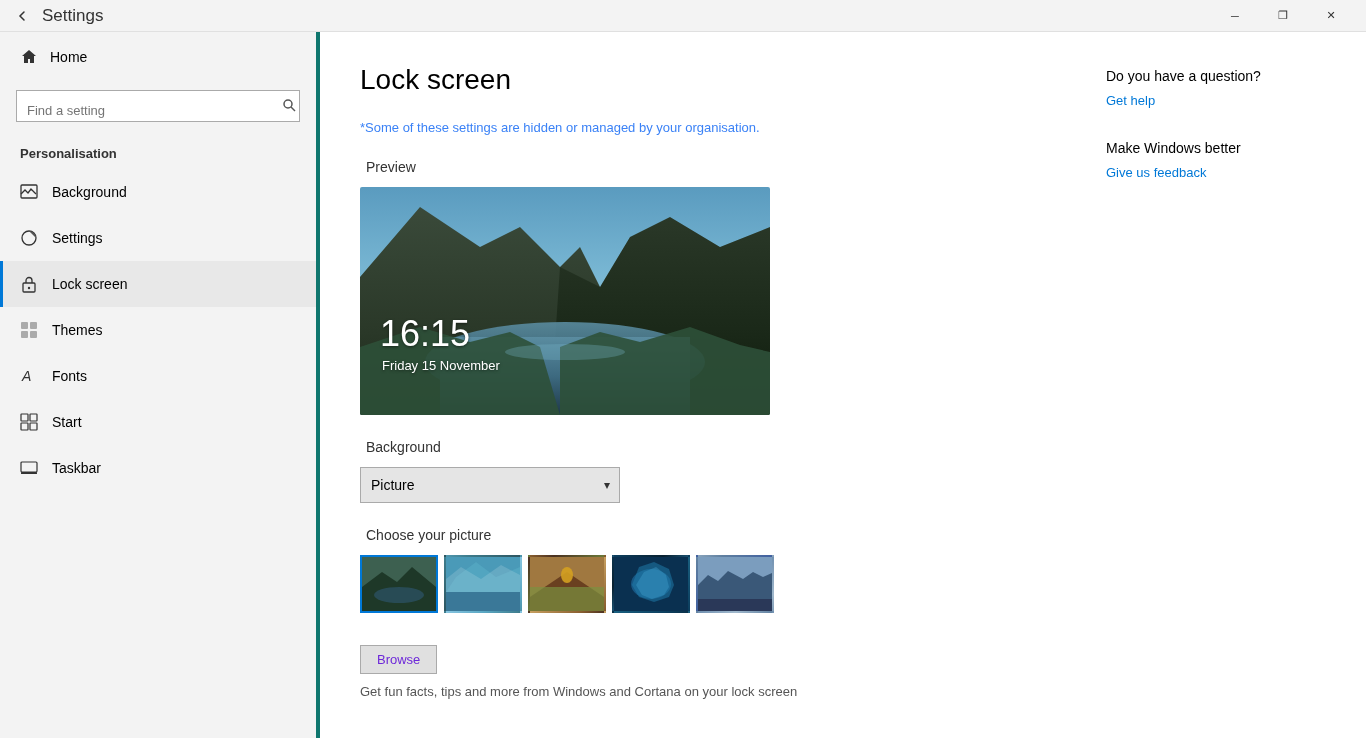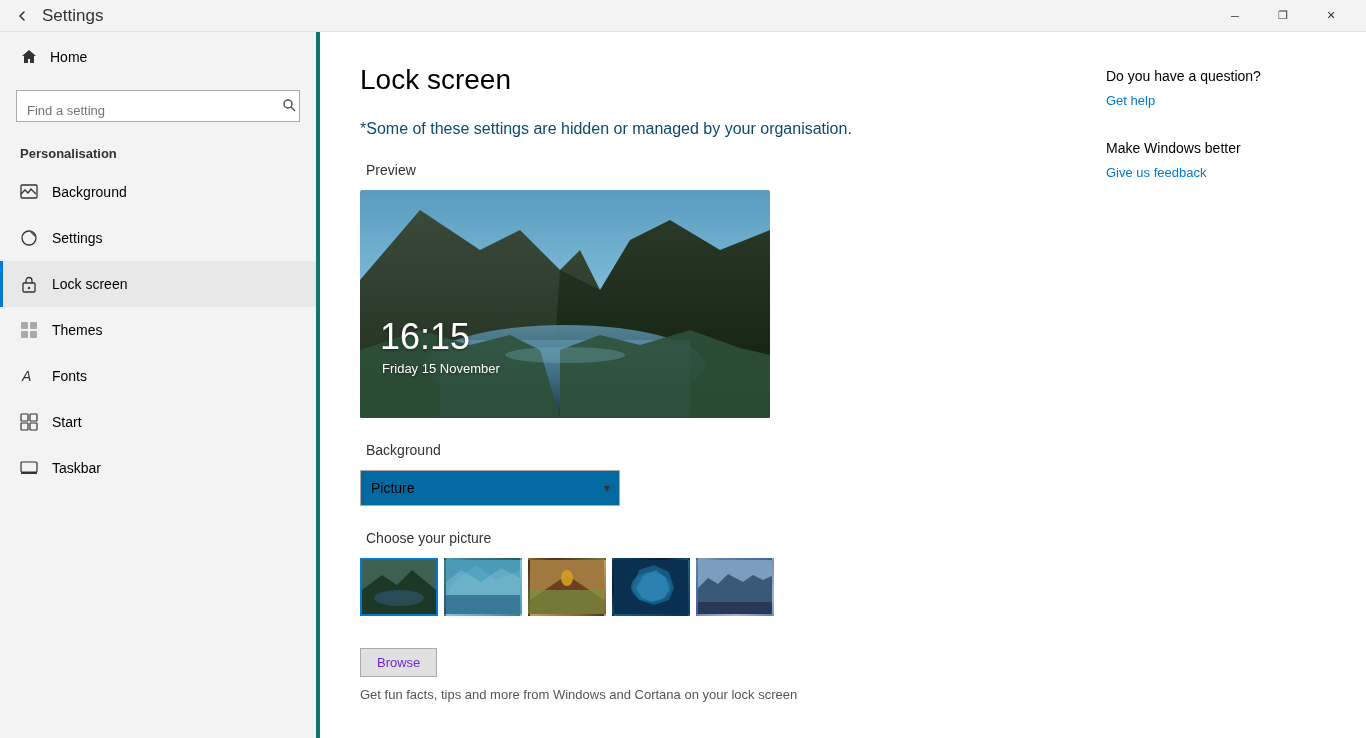--- a/index.html
+++ b/index.html
@@ -155,22 +155,22 @@
     }
 
     .page-title {
       font-size: 28px;
       font-weight: 300;
       color: #000;
       margin-bottom: 16px;
     }
 
     .org-notice {
-      color: #0c4a6e;
-      font-size: 16px;
+      color: #3b82f6;
+      font-size: 13px;
       margin-bottom: 24px;
       margin-top: 24px;
     }
 
     .section-label {
       font-size: 14px;
       color: #333;
       margin-bottom: 12px;
       font-weight: 400;
       margin-left: 6px;
@@ -213,21 +213,21 @@
     }
 
     
     .dropdown-container {
       margin-bottom: 24px;
     }
     .dropdown-select {
       width: 260px;
       height: 36px;
       border: 1px solid #aaa;
-      background: #0369a1;
+      background: #e5e5e5;
       padding: 0 32px 0 10px;
       font-size: 14px;
       appearance: none;
       -webkit-appearance: none;
       cursor: pointer;
       outline: none;
       position: relative;
     }
     .dropdown-wrapper {
       position: relative;

